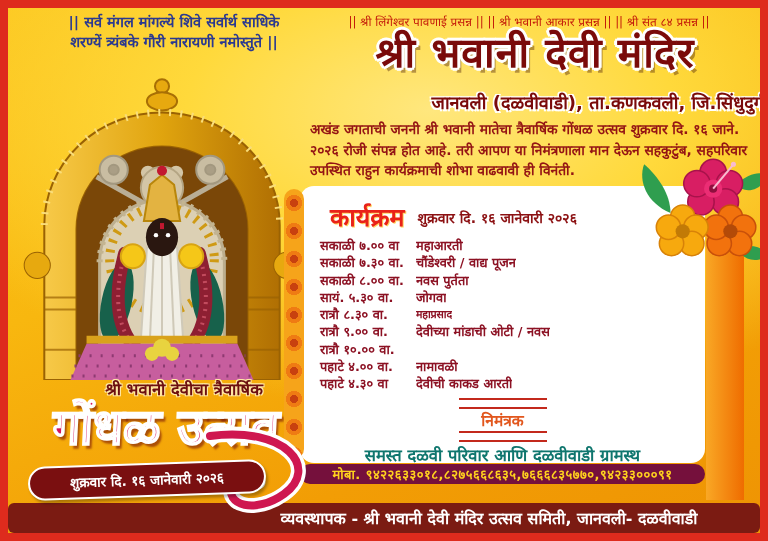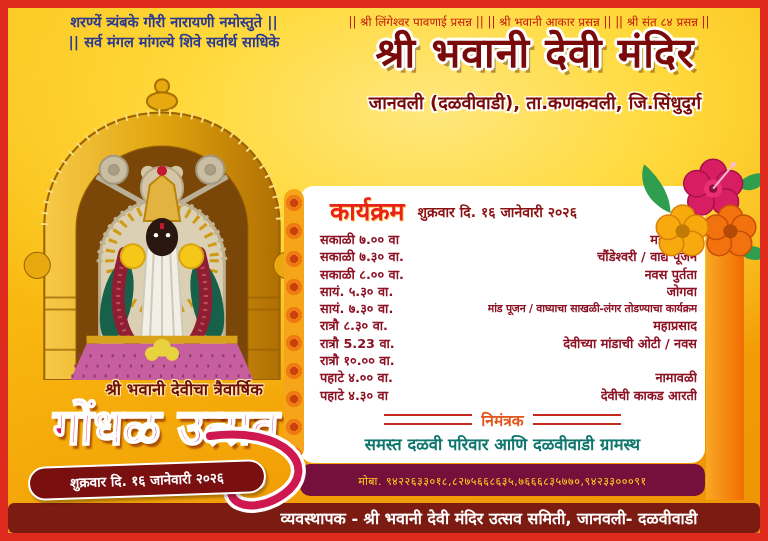--- a/index.html
+++ b/index.html
@@ -13,38 +13,38 @@
   .frame{position:absolute;inset:0;border:8px solid #de2b1d;pointer-events:none;z-index:60;}
 
   .shloka{position:absolute;left:28px;top:13px;width:292px;text-align:center;
     color:#2b3990;font-weight:700;font-size:14.5px;line-height:1.35;z-index:3;}
   .blessings{position:absolute;left:309px;top:13px;width:440px;text-align:center;
     color:#c41a0a;font-weight:400;font-size:11.8px;z-index:3;}
   .title{position:absolute;left:306px;top:30px;width:458px;text-align:center;
     color:#7a0a0a;font-weight:800;font-size:41px;line-height:1.15;z-index:3;letter-spacing:1px;
     text-shadow:-2px -2px 0 #fff,2px -2px 0 #fff,-2px 2px 0 #fff,2px 2px 0 #fff,
       -3px 0 0 #fff,3px 0 0 #fff,0 -3px 0 #fff,0 3px 0 #fff,4px 5px 0 rgba(70,25,5,.4);}
-  .subtitle{position:absolute;left:306px;top:90px;width:458px;text-align:center;
+  .subtitle{position:absolute;left:306px;top:90px;width:458px;text-align:right;
     color:#7a0a0a;font-weight:800;font-size:18px;z-index:3;
     text-shadow:-1.5px -1.5px 0 #fff,1.5px -1.5px 0 #fff,-1.5px 1.5px 0 #fff,1.5px 1.5px 0 #fff;}
   .intro{position:absolute;left:310px;top:119px;width:452px;
     color:#941414;font-weight:700;font-size:13.8px;line-height:1.5;z-index:3;}
 
   .panel{position:absolute;left:300px;top:186px;width:405px;height:277px;
     background:#ffffff;border-radius:14px;z-index:5;}
-  .panel-header{padding:7px 12px 1px 30px;white-space:nowrap;}
+  .panel-header{padding:13px 12px 1px 30px;white-space:nowrap;}
   .k-heading{display:inline-block;color:#e92219;font-size:25px;font-weight:800;
     text-shadow:1px 1px 0 #ffd763;}
   .k-date{display:inline-block;color:#8c1113;font-size:14px;font-weight:700;margin-left:8px;vertical-align:3px;}
   .rows{padding:3px 8px 0 20px;}
-  .row{display:flex;white-space:nowrap;font-weight:700;color:#8c1123;font-size:12.8px;line-height:17.3px;justify-content:space-between;}
+  .row{display:flex;white-space:nowrap;font-weight:700;color:#8c1123;font-size:12.8px;line-height:17.3px;}
   .row .t{width:96px;flex:none;}
   .row .e{overflow:hidden;}
   .row:nth-child(5) .e{font-size:10.8px;letter-spacing:-0.2px;}
-  .invite{margin-top:5px;display:flex;align-items:center;justify-content:center;}
+  .invite{margin-top:5px;display:flex;align-items:center;justify-content:center;flex-direction:column;}
   .invite .bar{width:88px;height:7px;border-top:2px solid #c3291c;border-bottom:2px solid #c3291c;margin:0 9px;}
   .invite .lbl{color:#e2571d;font-size:15.5px;font-weight:800;}
   .hosts{text-align:center;color:#0f766e;font-size:16.5px;font-weight:800;margin-top:1px;}
 
   .stripe{position:absolute;left:706px;top:232px;width:38px;height:268px;
     background:linear-gradient(90deg,#f9a825,#ef6c00);z-index:2;}
   .flowers{position:absolute;left:636px;top:150px;width:134px;height:120px;z-index:7;}
   .ornament{position:absolute;left:284px;top:189px;width:20px;height:270px;z-index:6;border-radius:10px;
     background-color:#f6a41a;
     background-image:radial-gradient(circle at 10px 14px,#c8410f 0 4px,#ef7b13 4px 8px,rgba(0,0,0,0) 8px);
@@ -58,42 +58,43 @@
   .gondhal{position:absolute;left:20px;top:392px;width:292px;text-align:center;
     font-size:49px;font-weight:800;color:#d4145a;z-index:4;transform:skewX(-3deg);
     -webkit-text-stroke:2px #ffffff;
     text-shadow:3px 4px 2px rgba(110,8,8,.55);}
   .ribbon{position:absolute;left:28px;top:463px;width:234px;height:30px;
     background:#7a0f10;border:2px solid #fff;border-radius:17px;
     color:#fff;font-weight:700;font-size:13.5px;display:flex;align-items:center;justify-content:center;
     transform:rotate(-2deg);box-shadow:2px 3px 3px rgba(0,0,0,.3);z-index:8;}
   .swirl{position:absolute;left:196px;top:426px;width:130px;height:106px;z-index:7;}
 
-  .mobile{position:absolute;left:300px;top:464px;width:405px;height:32px;
+  .mobile{position:absolute;left:300px;top:464px;width:405px;height:20px;
     background:#75103c;border-radius:10px;display:flex;align-items:center;justify-content:center;
-    color:#ffd21e;font-weight:400;font-size:11px;letter-spacing:.5px;z-index:5;}
+    color:#ffd21e;font-weight:700;font-size:13px;letter-spacing:.5px;z-index:5;}
   .footer-bar{position:absolute;left:8px;top:503px;width:752px;height:30px;background:#7b1b12;z-index:4;
     display:flex;align-items:center;justify-content:center;box-sizing:border-box;padding-left:210px;
     color:#ffffff;font-weight:700;font-size:16px;white-space:nowrap;border-radius:6px;}
 </style>
 </head>
 <body>
 
 <div class="poster">
 
   <div class="shloka">
+    <div>|| सर्व मंगल मांगल्ये शिवे सर्वार्थ साधिके</div>
     <div>शरण्यें त्र्यंबके गौरी नारायणी नमोस्तुते ||</div>
-    <div>|| सर्व मंगल मांगल्ये शिवे सर्वार्थ साधिके</div>
   </div>
 
   <div class="blessings">|| श्री लिंगेश्वर पावणाई प्रसन्न || || श्री भवानी आकार प्रसन्न || || श्री संत ८४ प्रसन्न ||</div>
 
   <div class="title">श्री भवानी देवी मंदिर</div>
   <div class="subtitle">जानवली (दळवीवाडी), ता.कणकवली, जि.सिंधुदुर्ग</div>
 
+  <div class="intro">अखंड जगताची जननी श्री भवानी मातेचा त्रैवार्षिक गोंधळ उत्सव शुक्रवार दि. १६ जाने. २०२६ रोजी संपन्न होत आहे. तरी आपण या निमंत्रणाला मान देऊन सहकुटुंब, सहपरिवार उपस्थित राहुन कार्यक्रमाची शोभा वाढवावी ही विनंती.</div>
 
   <svg class="arch" viewBox="0 0 290 332" aria-hidden="true">
     <defs>
       <linearGradient id="gold" x1="0" y1="0" x2="1" y2="0">
         <stop offset="0" stop-color="#f7c948"></stop>
           <stop offset=".5" stop-color="#e0a40e"></stop>
           <stop offset="1" stop-color="#b06f03"></stop>
       </linearGradient>
     </defs>
 
@@ -233,32 +234,28 @@
   <div class="row">
     <span class="t">सकाळी ८.०० वा.</span>
     <span class="e">नवस पुर्तता</span>
   </div>
 
   <div class="row">
     <span class="t">सायं. ५.३० वा.</span>
     <span class="e">जोगवा</span>
   </div>
 
-  <div class="row">
-    <span class="t">सायं. ७.३० वा.</span>
-    <span class="e">मांड पूजन / वाघ्याचा साखळी-लंगर तोडण्याचा कार्यक्रम</span>
-  </div>
 
   <div class="row">
     <span class="t">रात्रौ ८.३० वा.</span>
     <span class="e">महाप्रसाद</span>
   </div>
 
   <div class="row">
-    <span class="t">रात्रौ 5.23 वा.</span>
+    <span class="t">रात्रौ ९.०० वा.</span>
     <span class="e">देवीच्या मांडाची ओटी / नवस</span>
   </div>
 
   <div class="row">
     <span class="t">रात्रौ १०.०० वा.</span>
   </div>
 
   <div class="row">
     <span class="t">पहाटे ४.०० वा.</span>
     <span class="e">नामावळी</span>

